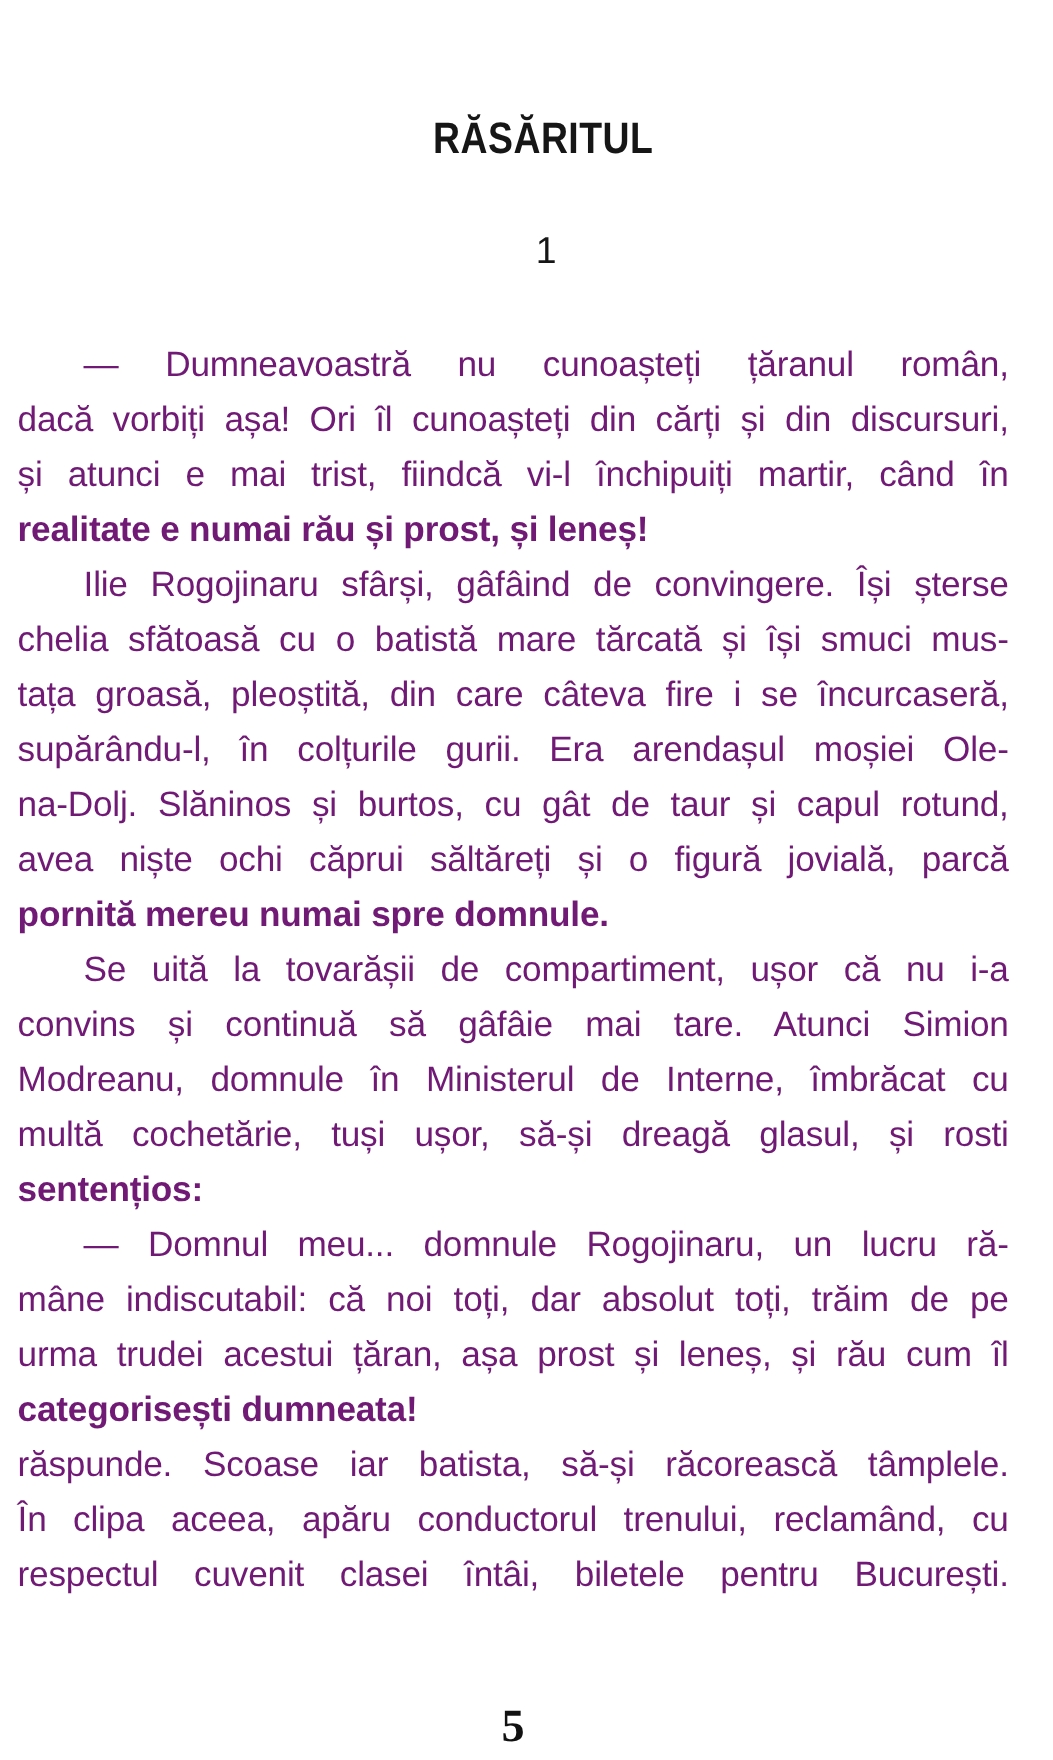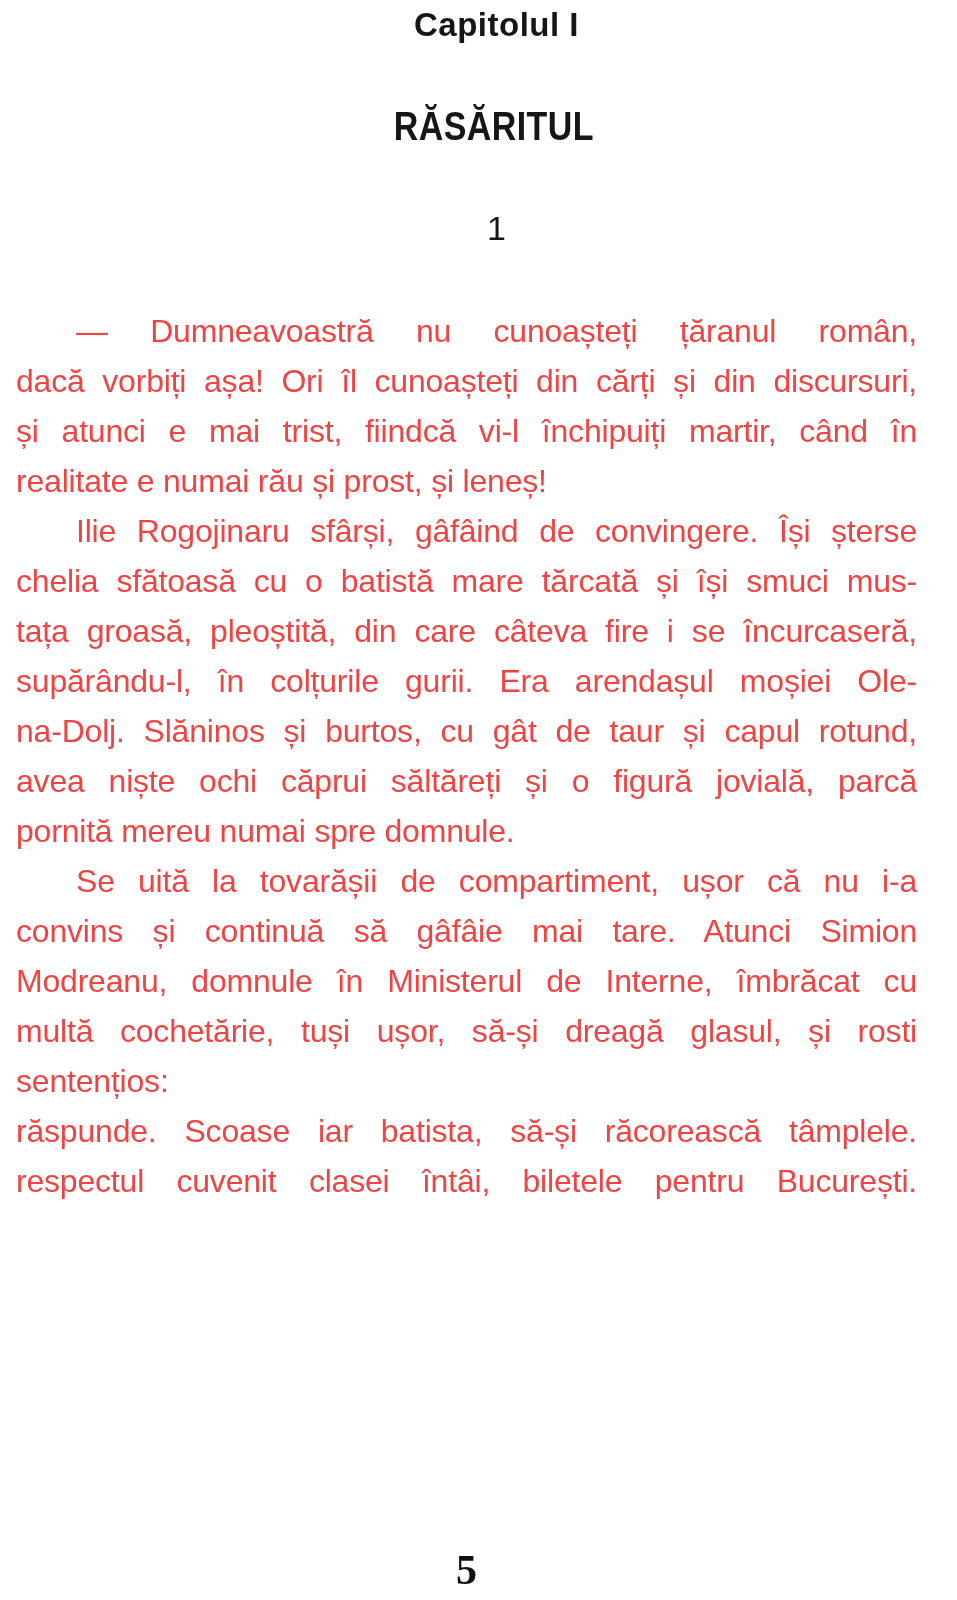--- a/index.html
+++ b/index.html
@@ -50,54 +50,54 @@
     font-weight: 400;
   }
   .body-text {
     position: absolute;
     top: 306px;
     left: 16px;
     width: 901px;
     font-size: 32px;
     line-height: 50px;
     letter-spacing: -0.2px;
-    color: #ef4444;
+    color: #701a75;
   }
   .paragraph {
     margin: 0;
   }
   .line {
     text-align: justify;
     text-align-last: justify;
     text-justify: inter-word;
   }
   .line.first {
     text-indent: 60px;
   }
   .line.last {
     text-align-last: left;
+    font-weight: bold;
   }
   .page-number {
     position: absolute;
     top: 1546px;
     left: 16px;
     width: 901px;
     text-align: center;
     font-family: "Liberation Serif", serif;
     font-weight: 700;
     font-size: 42px;
     line-height: 48px;
     color: #111111;
   }
 </style>
 </head>
 <body>
 
 <div class="page">
-  <div class="heading chapter-label">Capitolul I</div>
 
   <div class="heading chapter-title">RĂSĂRITUL</div>
 
   <div class="heading section-number">1</div>
 
   <div class="body-text">
       <div class="paragraph">
         <div class="line first">— Dumneavoastră nu cunoașteți țăranul român,</div>
         <div class="line">dacă vorbiți așa! Ori îl cunoașteți din cărți și din discursuri,</div>
         <div class="line">și atunci e mai trist, fiindcă vi-l închipuiți martir, când în</div>
@@ -113,19 +113,26 @@
         <div class="line last">pornită mereu numai spre domnule.</div>
       </div>
       <div class="paragraph">
         <div class="line first">Se uită la tovarășii de compartiment, ușor că nu i-a</div>
         <div class="line">convins și continuă să gâfâie mai tare. Atunci Simion</div>
         <div class="line">Modreanu, domnule în Ministerul de Interne, îmbrăcat cu</div>
         <div class="line">multă cochetărie, tuși ușor, să-și dreagă glasul, și rosti</div>
         <div class="line last">sentențios:</div>
       </div>
       <div class="paragraph">
+        <div class="line first">— Domnul meu... domnule Rogojinaru, un lucru ră-</div>
+        <div class="line">mâne indiscutabil: că noi toți, dar absolut toți, trăim de pe</div>
+        <div class="line">urma trudei acestui țăran, așa prost și leneș, și rău cum îl</div>
+        <div class="line last">categorisești dumneata!</div>
+      </div>
+      <div class="paragraph">
         <div class="line">răspunde. Scoase iar batista, să-și răcorească tâmplele.</div>
+        <div class="line">În clipa aceea, apăru conductorul trenului, reclamând, cu</div>
         <div class="line">respectul cuvenit clasei întâi, biletele pentru București.</div>
       </div>
     </div>
 
   <div class="page-number">5</div>
 </div>
 
 </body></html>

